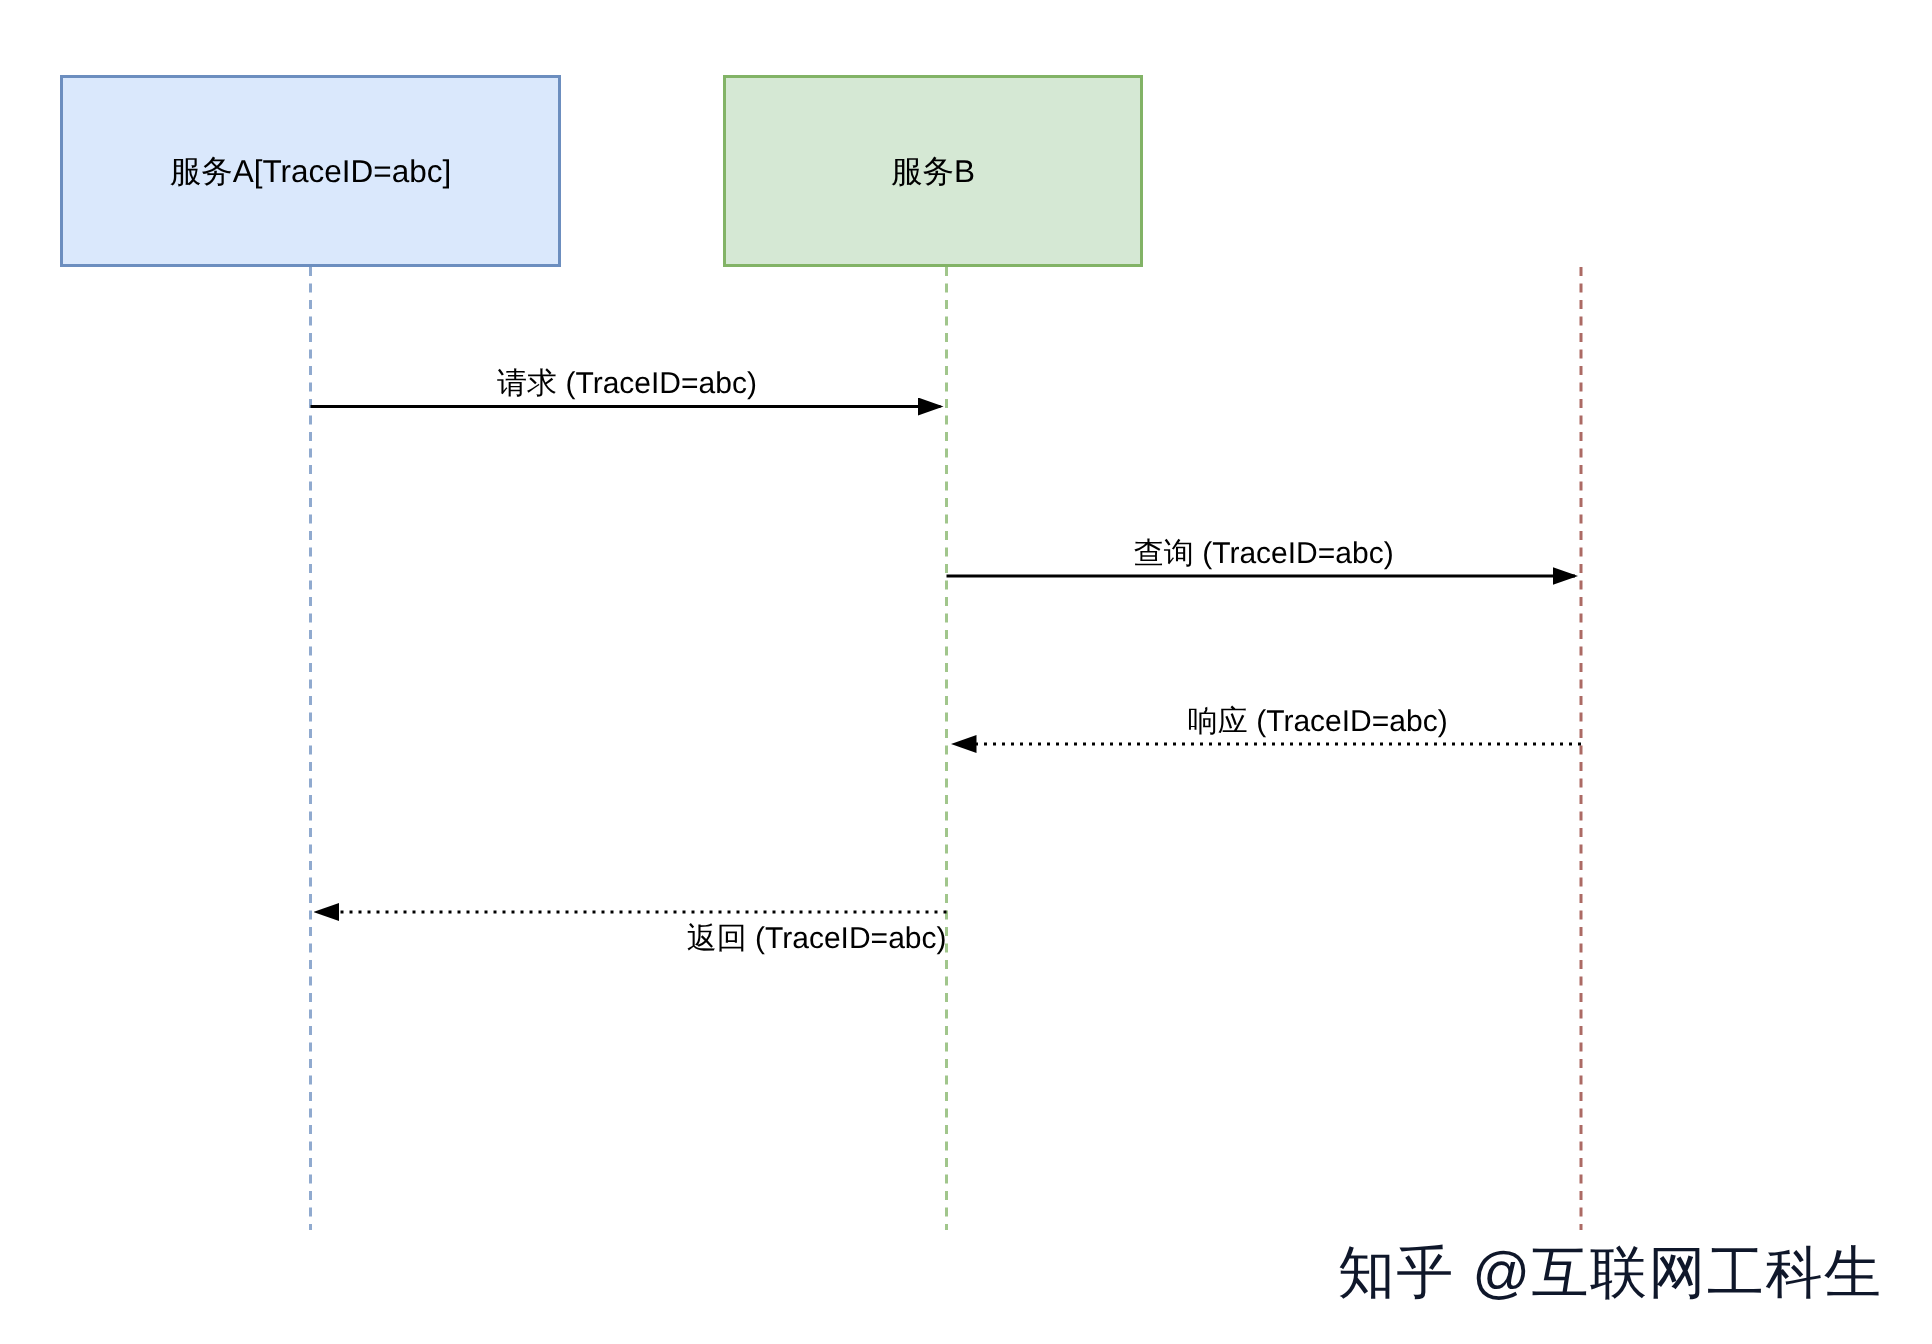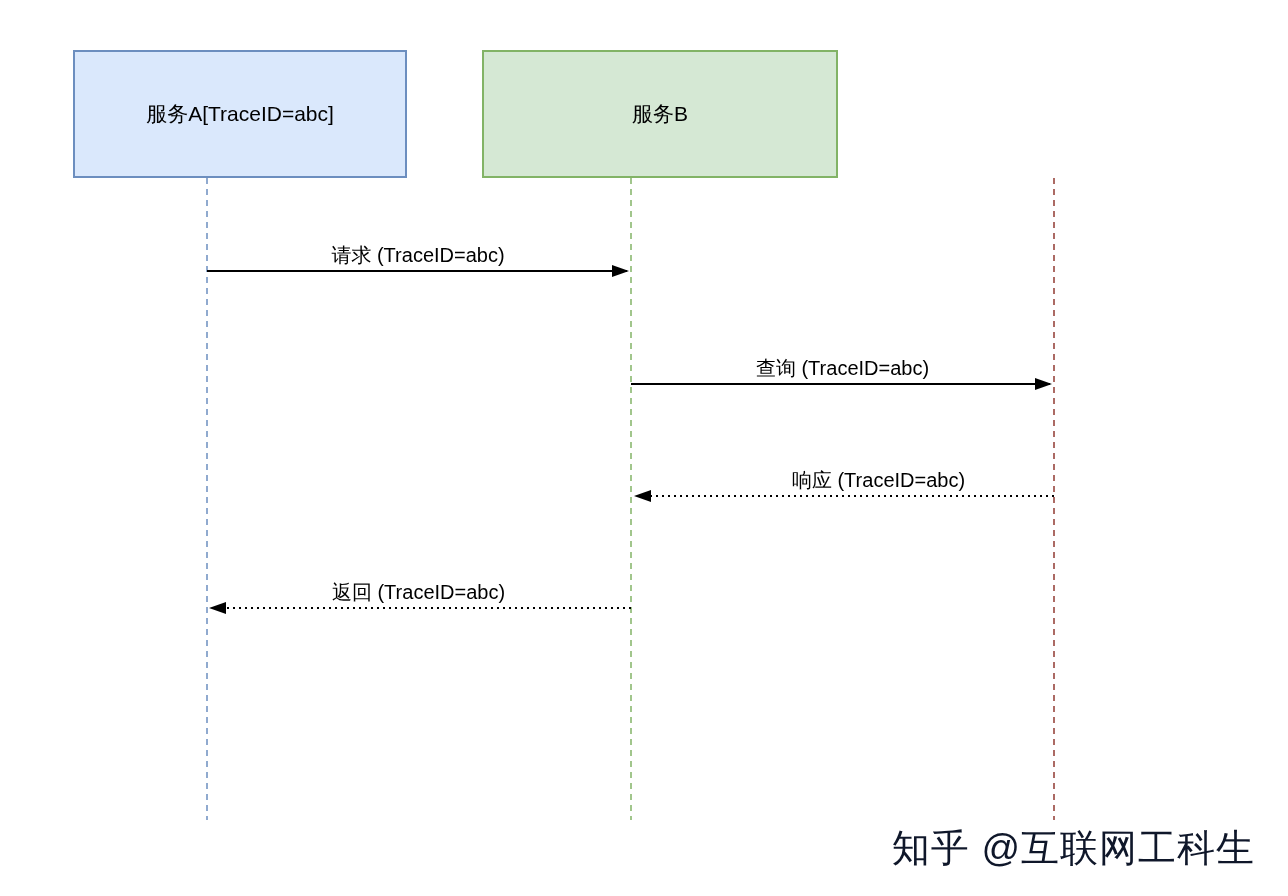--- a/index.html
+++ b/index.html
@@ -12,37 +12,37 @@
     position: absolute;
     top: 50px;
     height: 128px;
     border: 2px solid;
     display: flex;
     align-items: center;
     justify-content: center;
     font-size: 21px;
     color: #000000;
   }
-  .box-a { left: 40px;  width: 334px; background: #dae8fc; border-color: #6c8ebf; margin-left: 33px; }
-  .box-b { left: 482px; width: 356px; background: #d5e8d4; border-color: #82b366; }
+  .box-a { left: 40px;  width: 334px; background: #dae8fc; border-color: #6c8ebf; }
+  .box-b { left: 482px; width: 280px; background: #d5e8d4; border-color: #82b366; }
   .box-db{ left: 905px; width: 298px; background: #f8cecc; border-color: #b85450; }
 
   svg.lines { position: absolute; left: 0; top: 0; width: 1288px; height: 896px; }
 
   .msg-label {
     position: absolute;
     text-align: center;
     font-size: 20px;
     color: #000000;
     white-space: nowrap;
   }
   .msg-1 { left: 206px; width: 424px; top: 242px; }
   .msg-2 { left: 631px; width: 423px; top: 355px; }
   .msg-3 { left: 667px; width: 423px; top: 467px; }
-  .msg-4 { left: 206px; width: 425px; top: 579px; }
+  .msg-4 { left: 206px; width: 425px; top: 612px; text-align: right; }
 
   .watermark {
     position: absolute;
     right: 33px;
     top: 823px;
     font-size: 38px;
     letter-spacing: 1px;
     color: #0f172a;
     white-space: nowrap;
     text-align: right;

